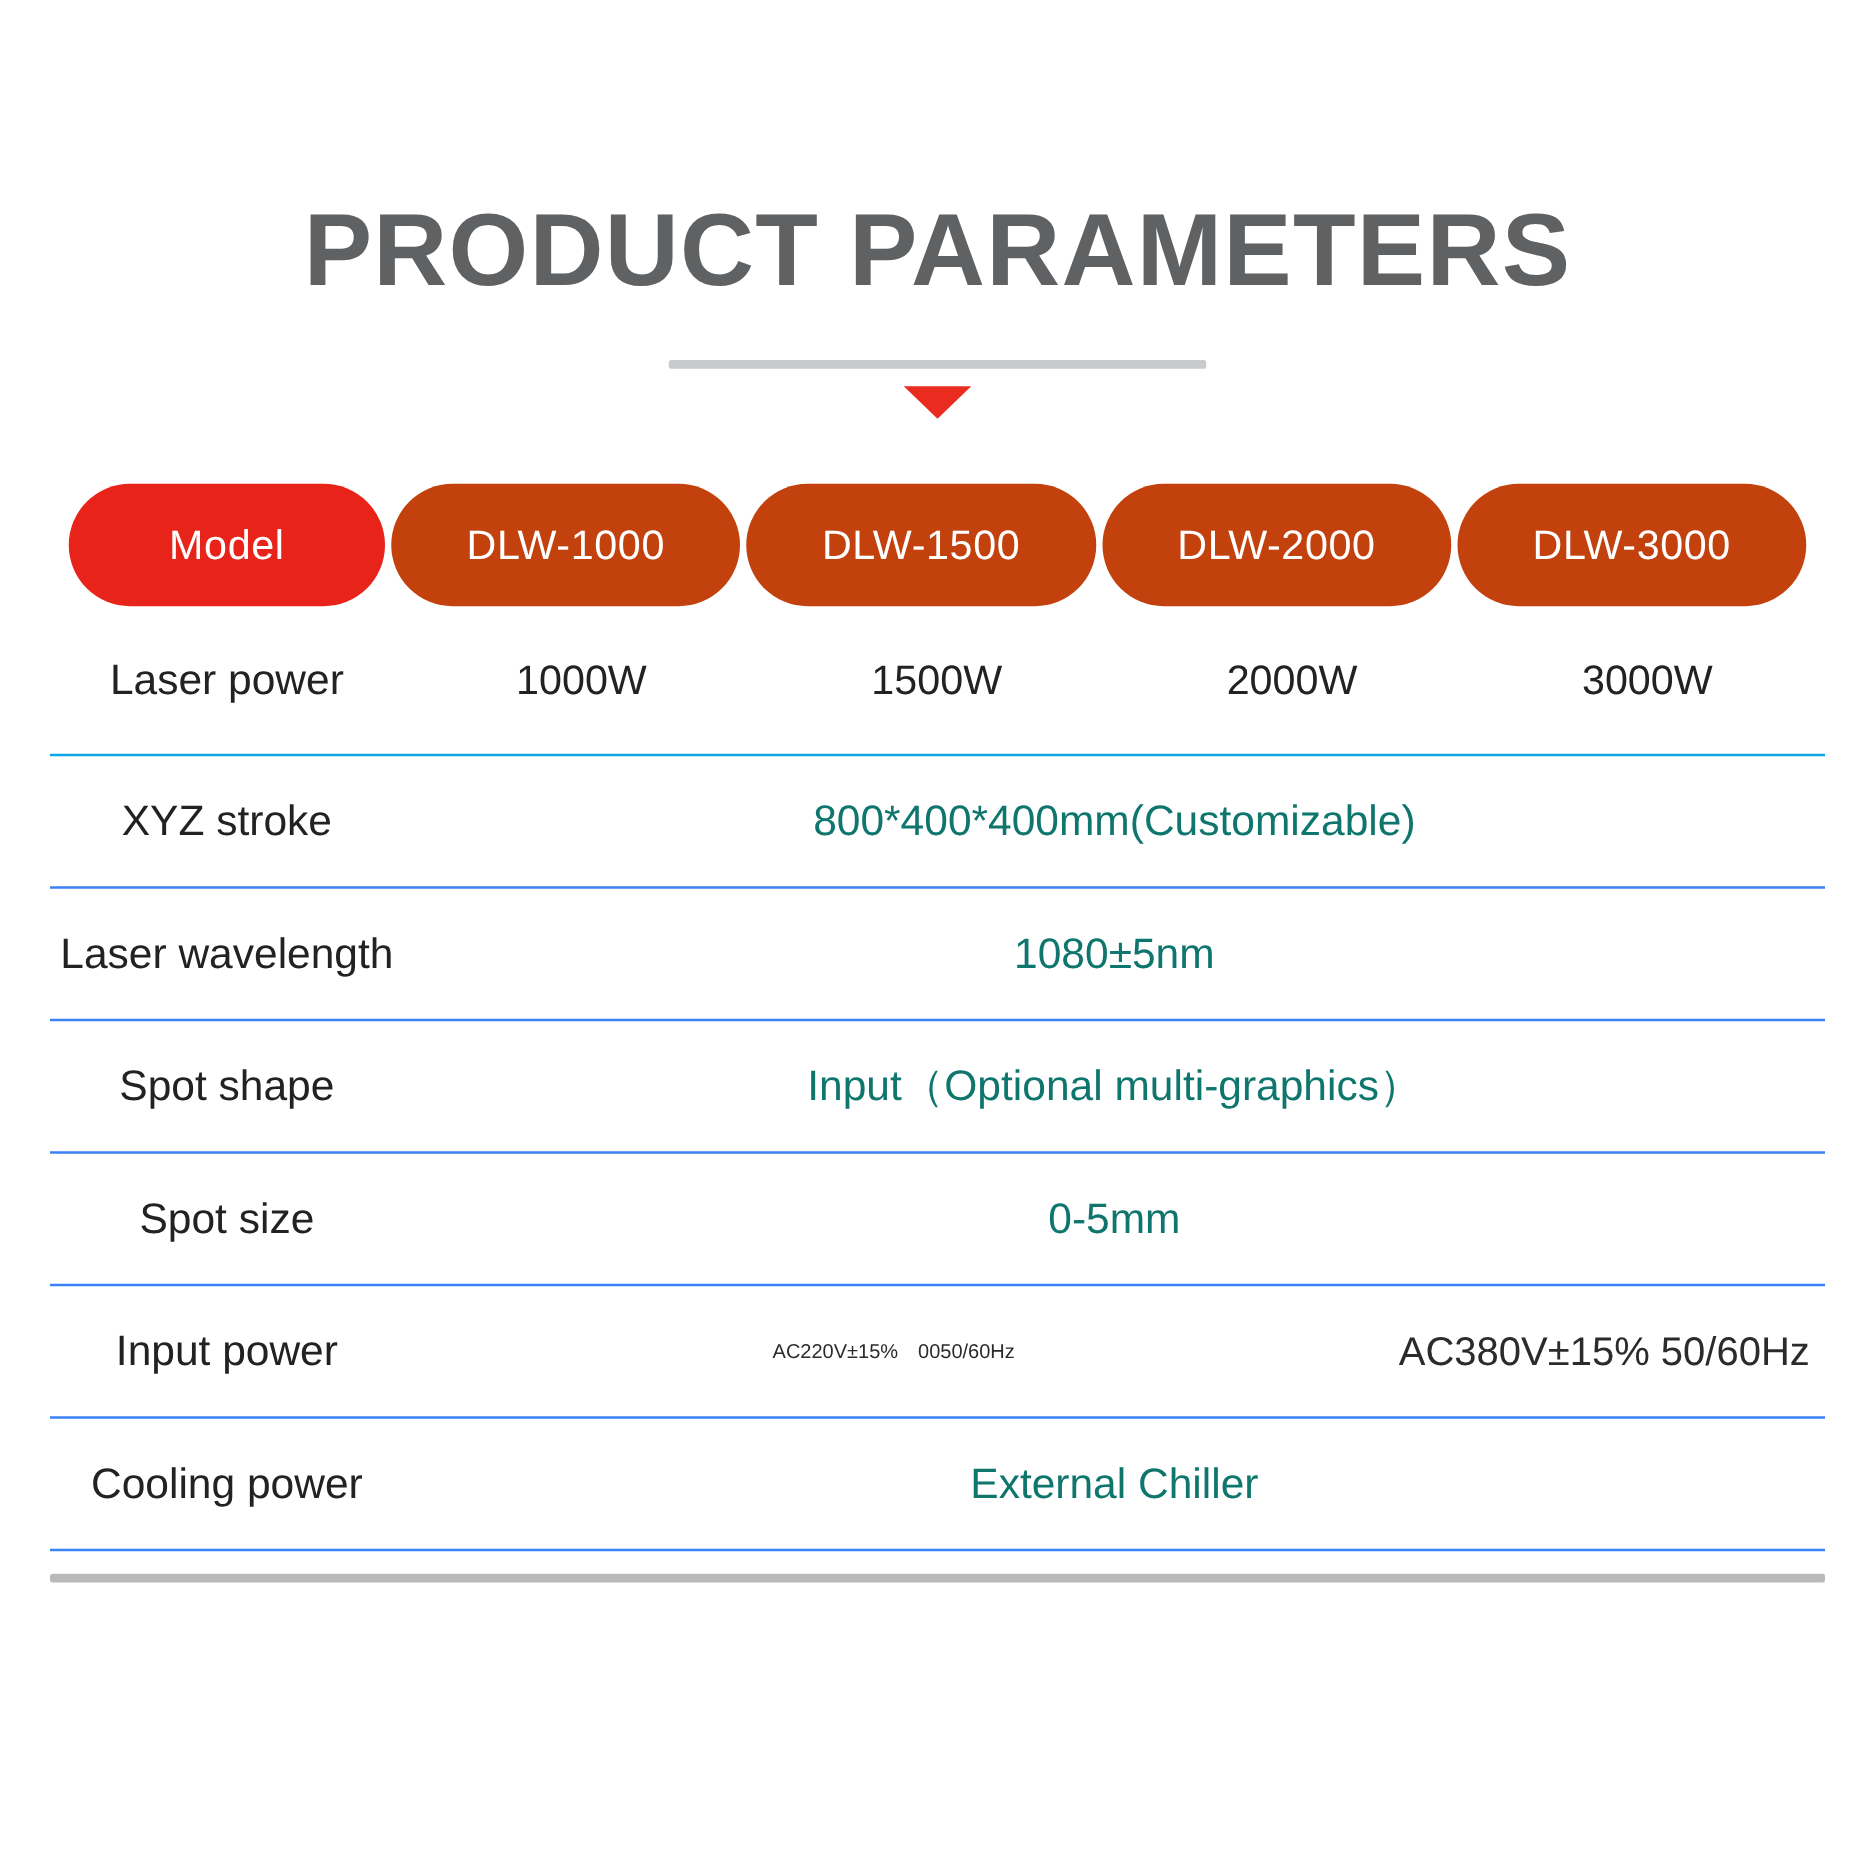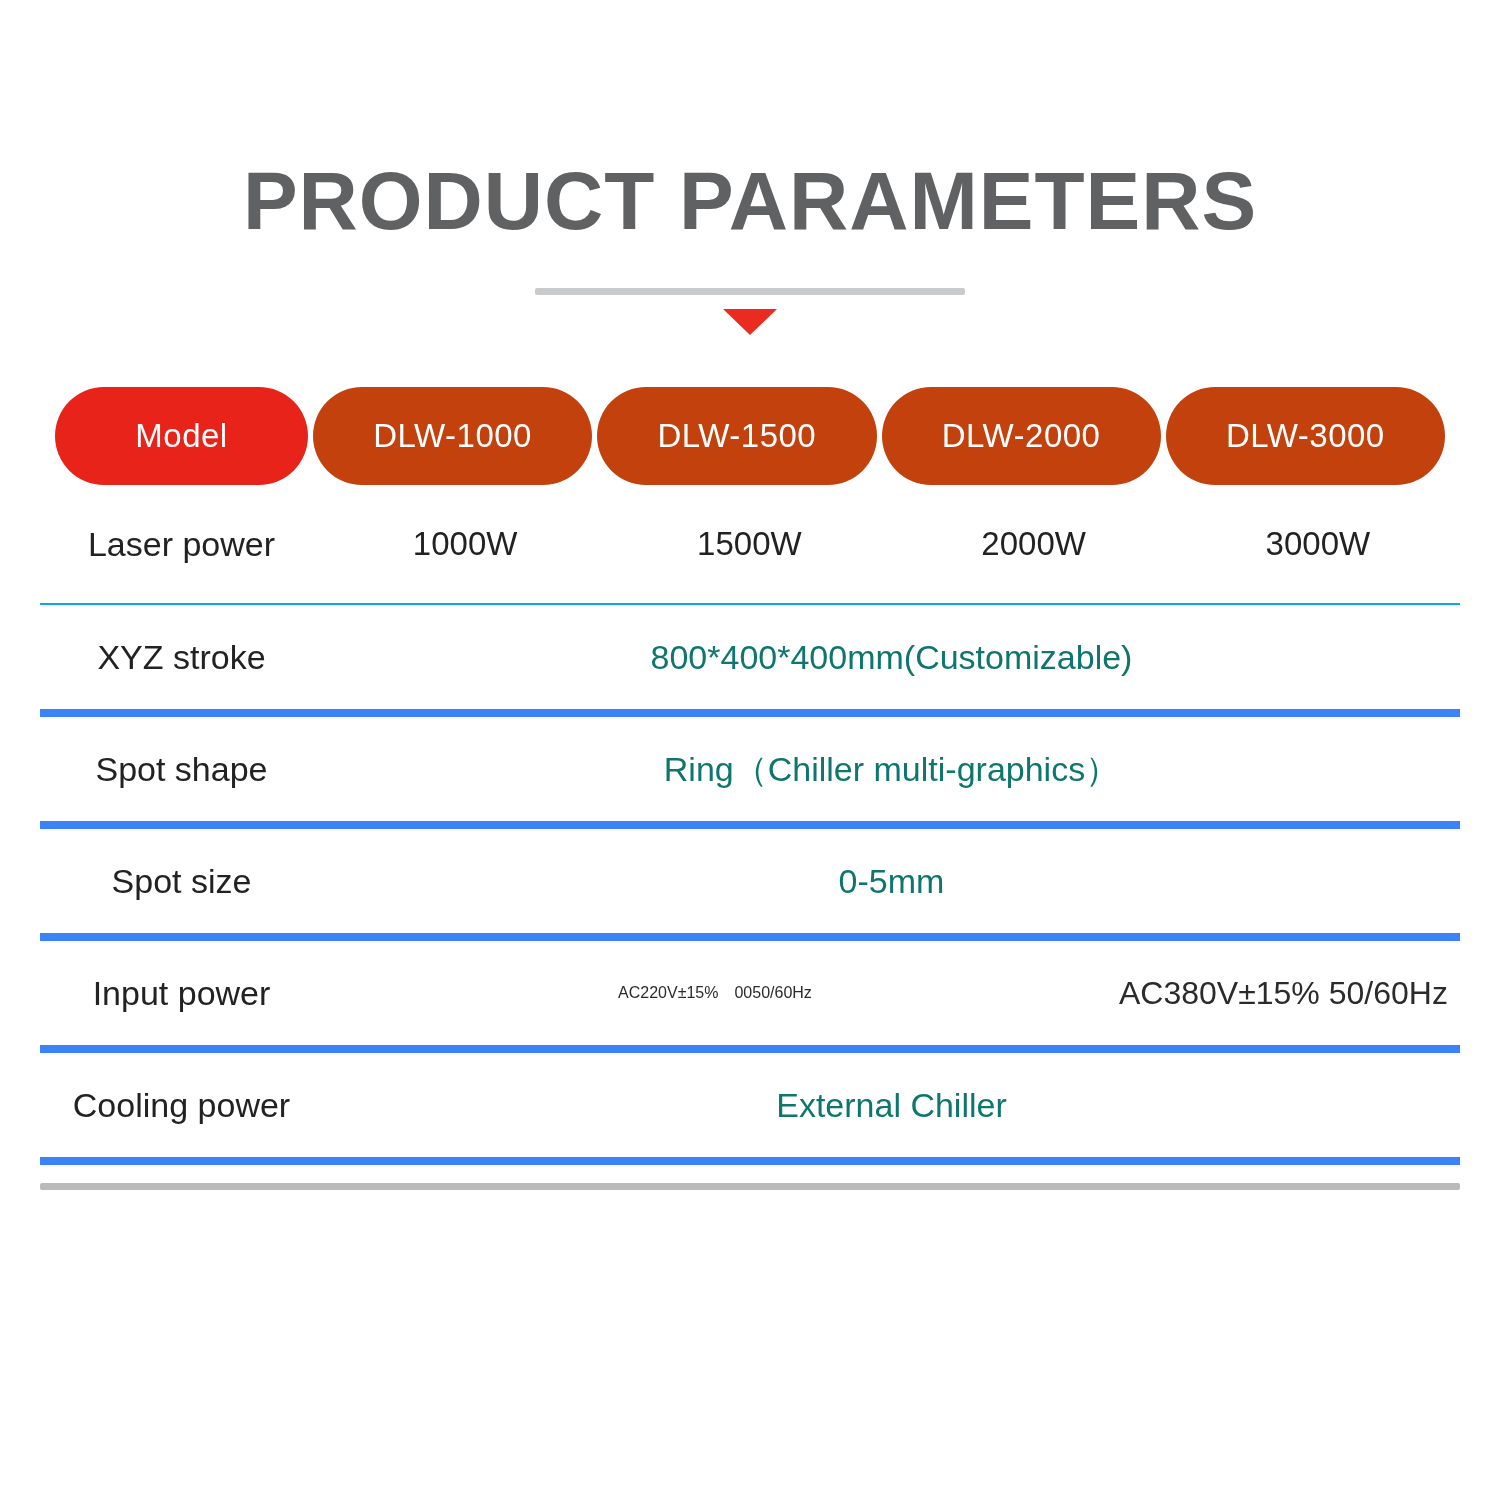--- a/index.html
+++ b/index.html
@@ -77,21 +77,21 @@
     flex: 1 1 0;
   }
 
   
   .spec-table {
     margin: 0 40px 0 40px;
   }
   .row {
     display: flex;
     align-items: stretch;
-    border-bottom: 8px solid #3b82f6;
+    border-bottom: 2px solid #3b82f6;
     min-height: 104px;
   }
   .row:first-child {
     border-top: none;
   }
   .row-label {
     flex: 0 0 283px;
     display: flex;
     align-items: center;
     justify-content: center;
@@ -190,25 +190,31 @@
       </div>
     </div>
 
     <div class="row">
       <div class="row-label">XYZ stroke</div>
       <div class="row-values">
         <div class="cell-span">800*400*400mm(Customizable)</div>
       </div>
     </div>
 
+    <div class="row row-wave">
+      <div class="row-label">Laser wavelength</div>
+      <div class="row-values">
+        <div class="cell-span">1080±5nm</div>
+      </div>
+    </div>
 
     <div class="row">
       <div class="row-label">Spot shape</div>
       <div class="row-values">
-        <div class="cell-span">Ring（Chiller multi-graphics）</div>
+        <div class="cell-span">Input（Optional multi-graphics）</div>
       </div>
     </div>
 
     <div class="row">
       <div class="row-label">Spot size</div>
       <div class="row-values">
         <div class="cell-span">0-5mm</div>
       </div>
     </div>
 

